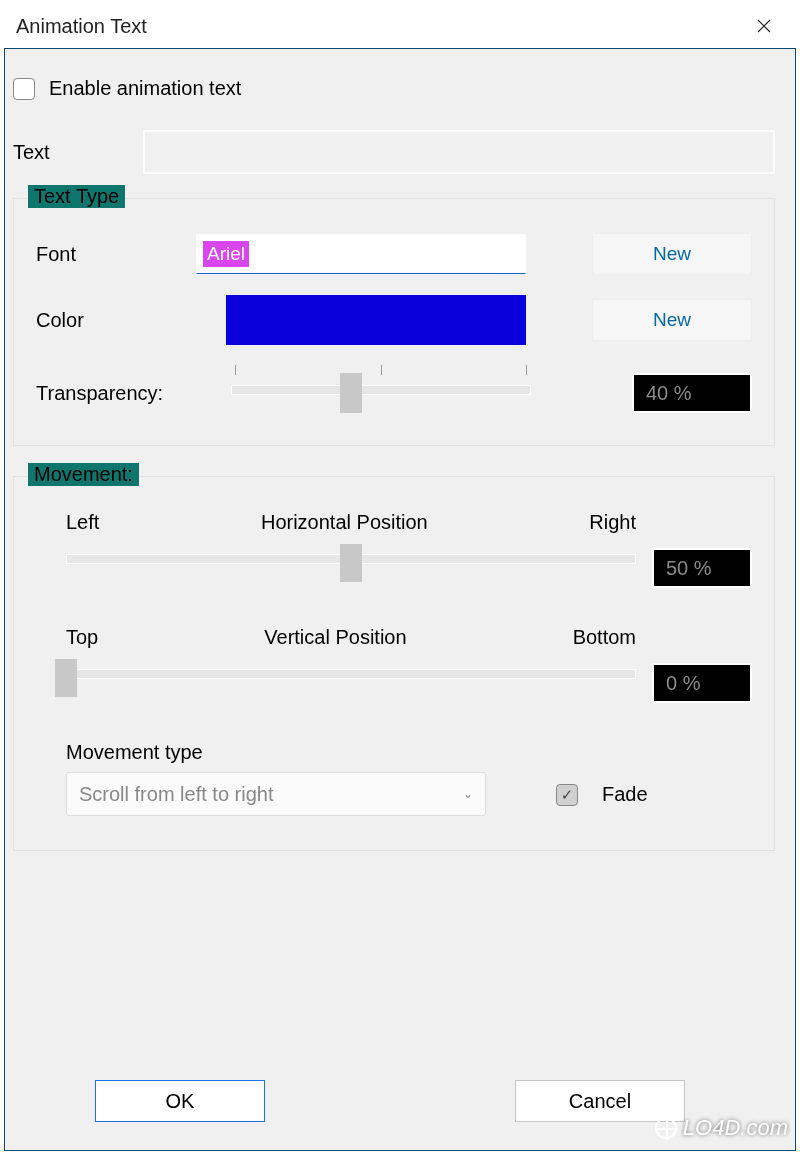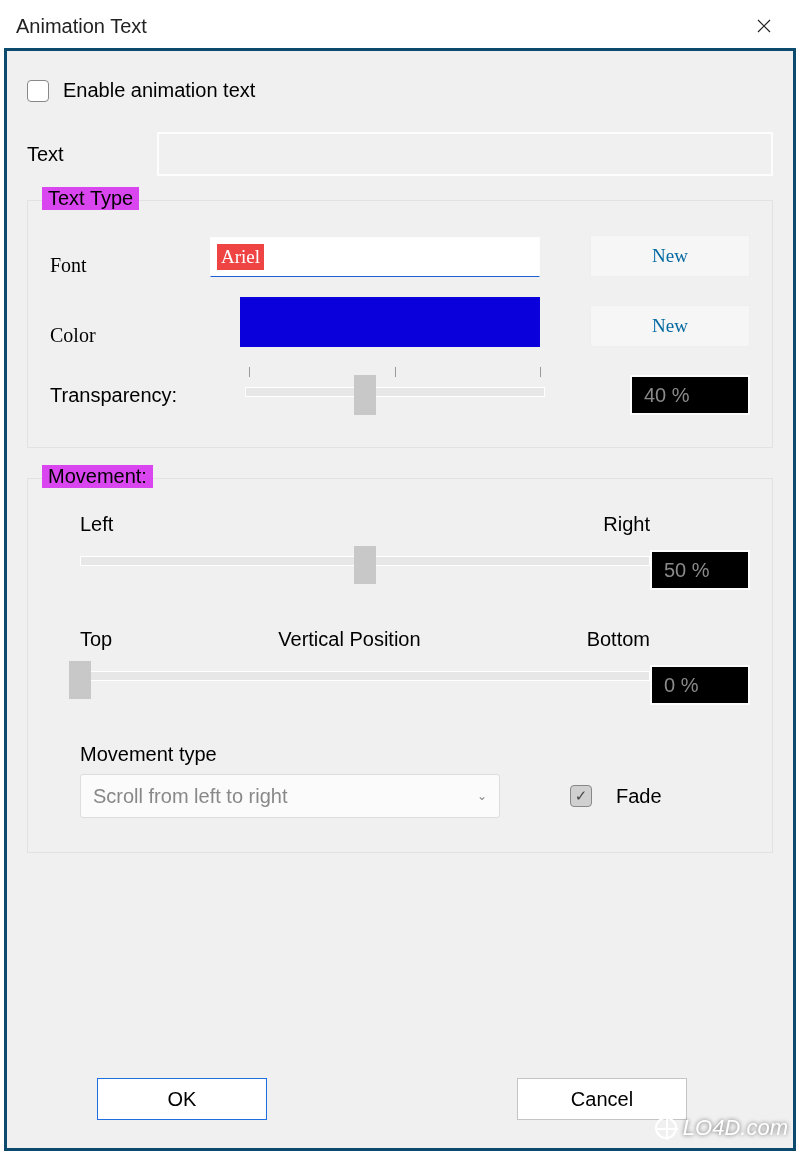--- a/index.html
+++ b/index.html
@@ -29,22 +29,22 @@
     display: flex; align-items: center; justify-content: center;
     font-size: 18px; color: #222;
     cursor: pointer;
   }
 
   
   .client {
     position: absolute;
     left: 4px; right: 4px; top: 48px; bottom: 4px;
     background: #f0f0f0;
-    border: 3px solid #0c4a6e;
-    padding: 28px 20px 20px 20px;
+    border: 1px solid #0c4a6e;
+    padding: 28px 20px 20px 8px;
   }
 
   
   .row { display: flex; align-items: center; margin-bottom: 18px; }
   .row .lbl { font-size: 20px; }
 
   .checkbox {
     width: 22px; height: 22px;
     border: 1px solid #888;
     background: #fff;
@@ -70,38 +70,38 @@
   
   .group {
     position: relative;
     border: 1px solid #e2e2e2;
     margin-top: 24px;
     padding: 34px 22px 24px 22px;
   }
   .group .legend {
     position: absolute;
     top: -14px; left: 14px;
-    background: #d946ef;
+    background: #0f766e;
     padding: 0 6px;
     font-size: 20px;
   }
 
   
-  .tt-row { display: flex; align-items: flex-end; margin-bottom: 20px; font-family: Liberation Serif, serif; }
+  .tt-row { display: flex; align-items: center; margin-bottom: 20px; }
   .tt-row .lbl { width: 160px; font-size: 20px; }
   .font-field {
     width: 330px; height: 40px;
     background: #fff;
     border: 1px solid #fdfdfd;
     border-bottom: 1px solid #1f5fd6;
     display: flex; align-items: center;
     padding: 0 6px;
   }
   .font-field .sel {
-    background: #ef4444;
+    background: #d946ef;
     color: #fff;
     padding: 2px 4px;
     font-size: 19px;
   }
   .color-swatch {
     width: 300px; height: 50px;
     background: #0a00db;
     margin-left: 30px;
   }
   .tt-btn {
@@ -172,21 +172,21 @@
     display: flex; align-items: center;
     padding: 0 12px;
     font-size: 20px; color: #888;
     position: relative;
   }
   .combo .chev {
     position: absolute; right: 12px; top: 50%;
     transform: translateY(-50%);
     font-size: 12px; color: #888;
   }
-  .fade-wrap { display: flex; align-items: center; margin-left: 70px; }
+  .fade-wrap { display: flex; align-items: flex-end; margin-left: 70px; }
 
   
   .btnbar {
     position: absolute;
     left: 0; right: 0; bottom: 28px;
     display: flex;
     padding: 0 90px;
     gap: 250px;
   }
   .btn {
@@ -276,20 +276,21 @@
       </div>
       <div class="pct-box">40 %</div>
     </div>
   </div>
 
   <div class="group" style="margin-top:30px; padding-bottom:34px;">
     <div class="legend">Movement:</div>
 
     <div class="mv-labels">
       <span>Left</span>
+      <span>Horizontal Position</span>
       <span>Right</span>
     </div>
     <div class="mv-row">
       <div class="slider-area">
         <div class="slider-wrap">
           <div class="slider-track" style="top:14px"></div>
           <div class="slider-thumb short" style="left:50%; top:4px; height:38px"></div>
         </div>
       </div>
       <div class="pct-box">50 %</div>

